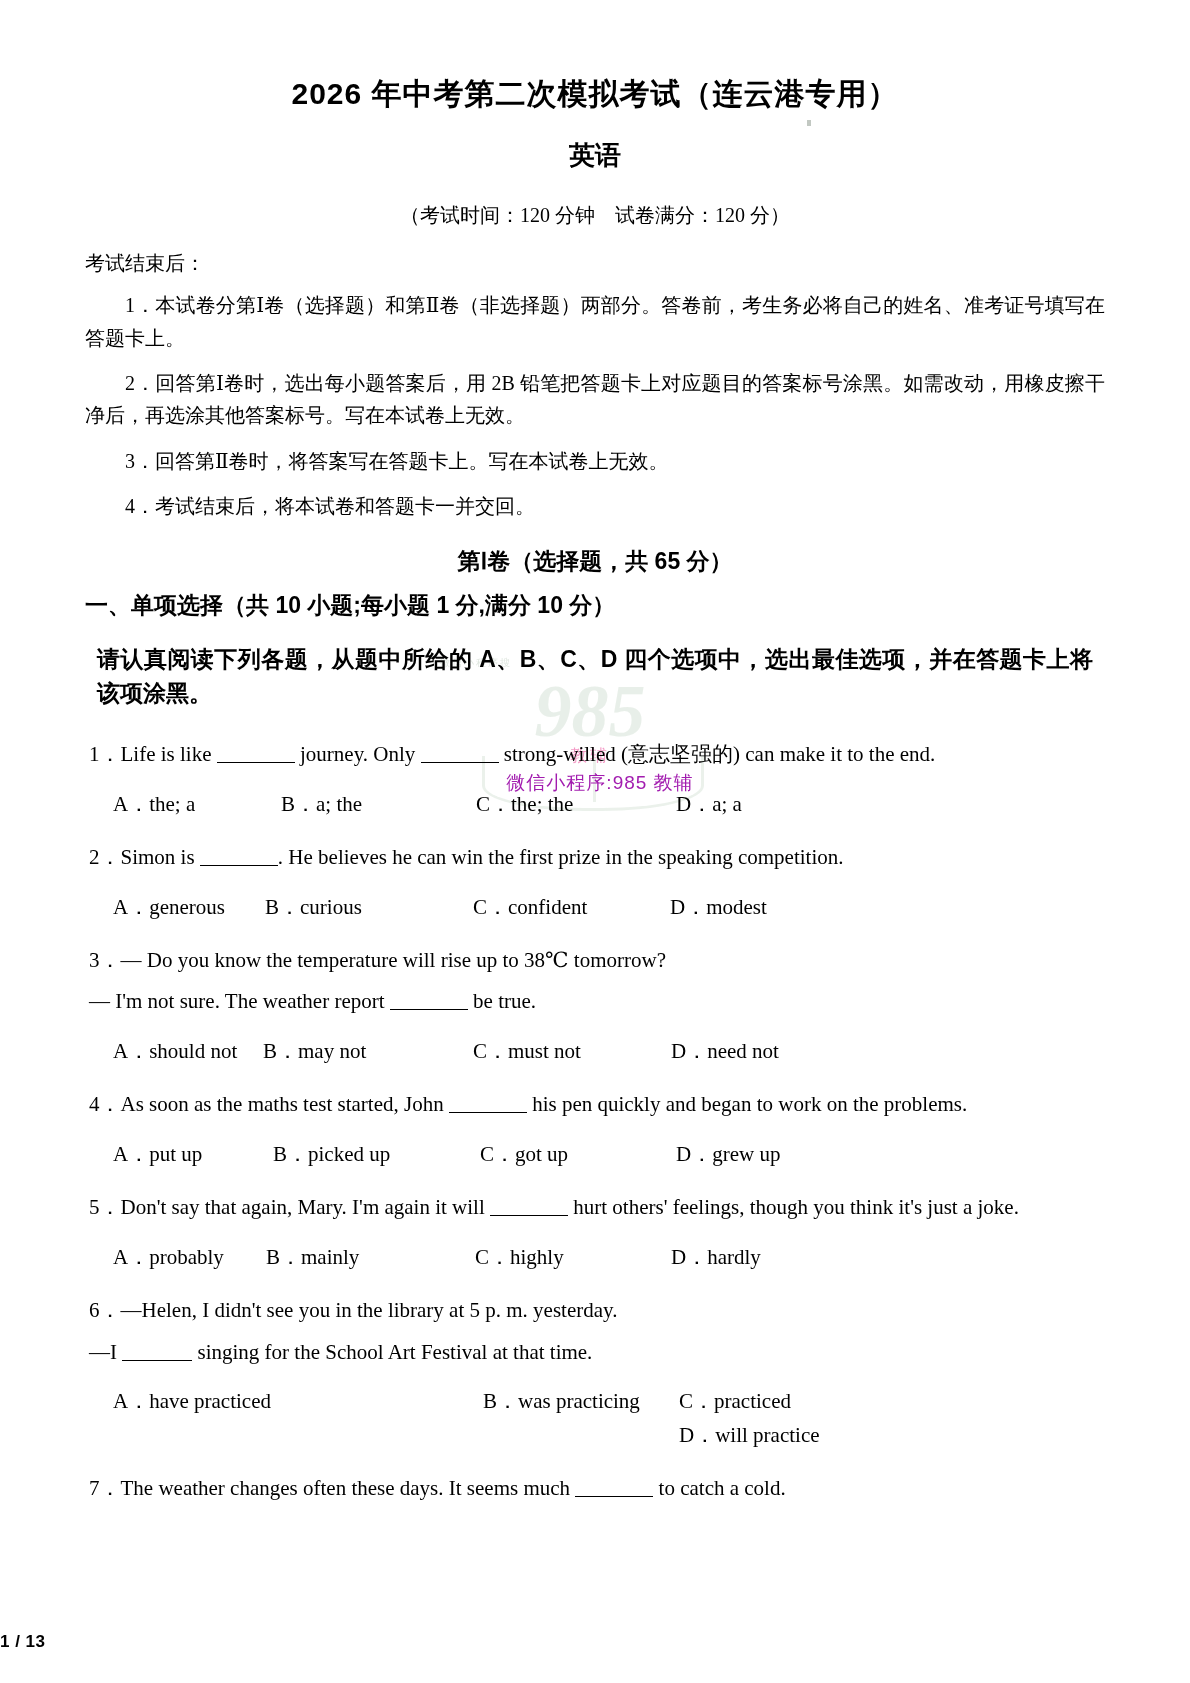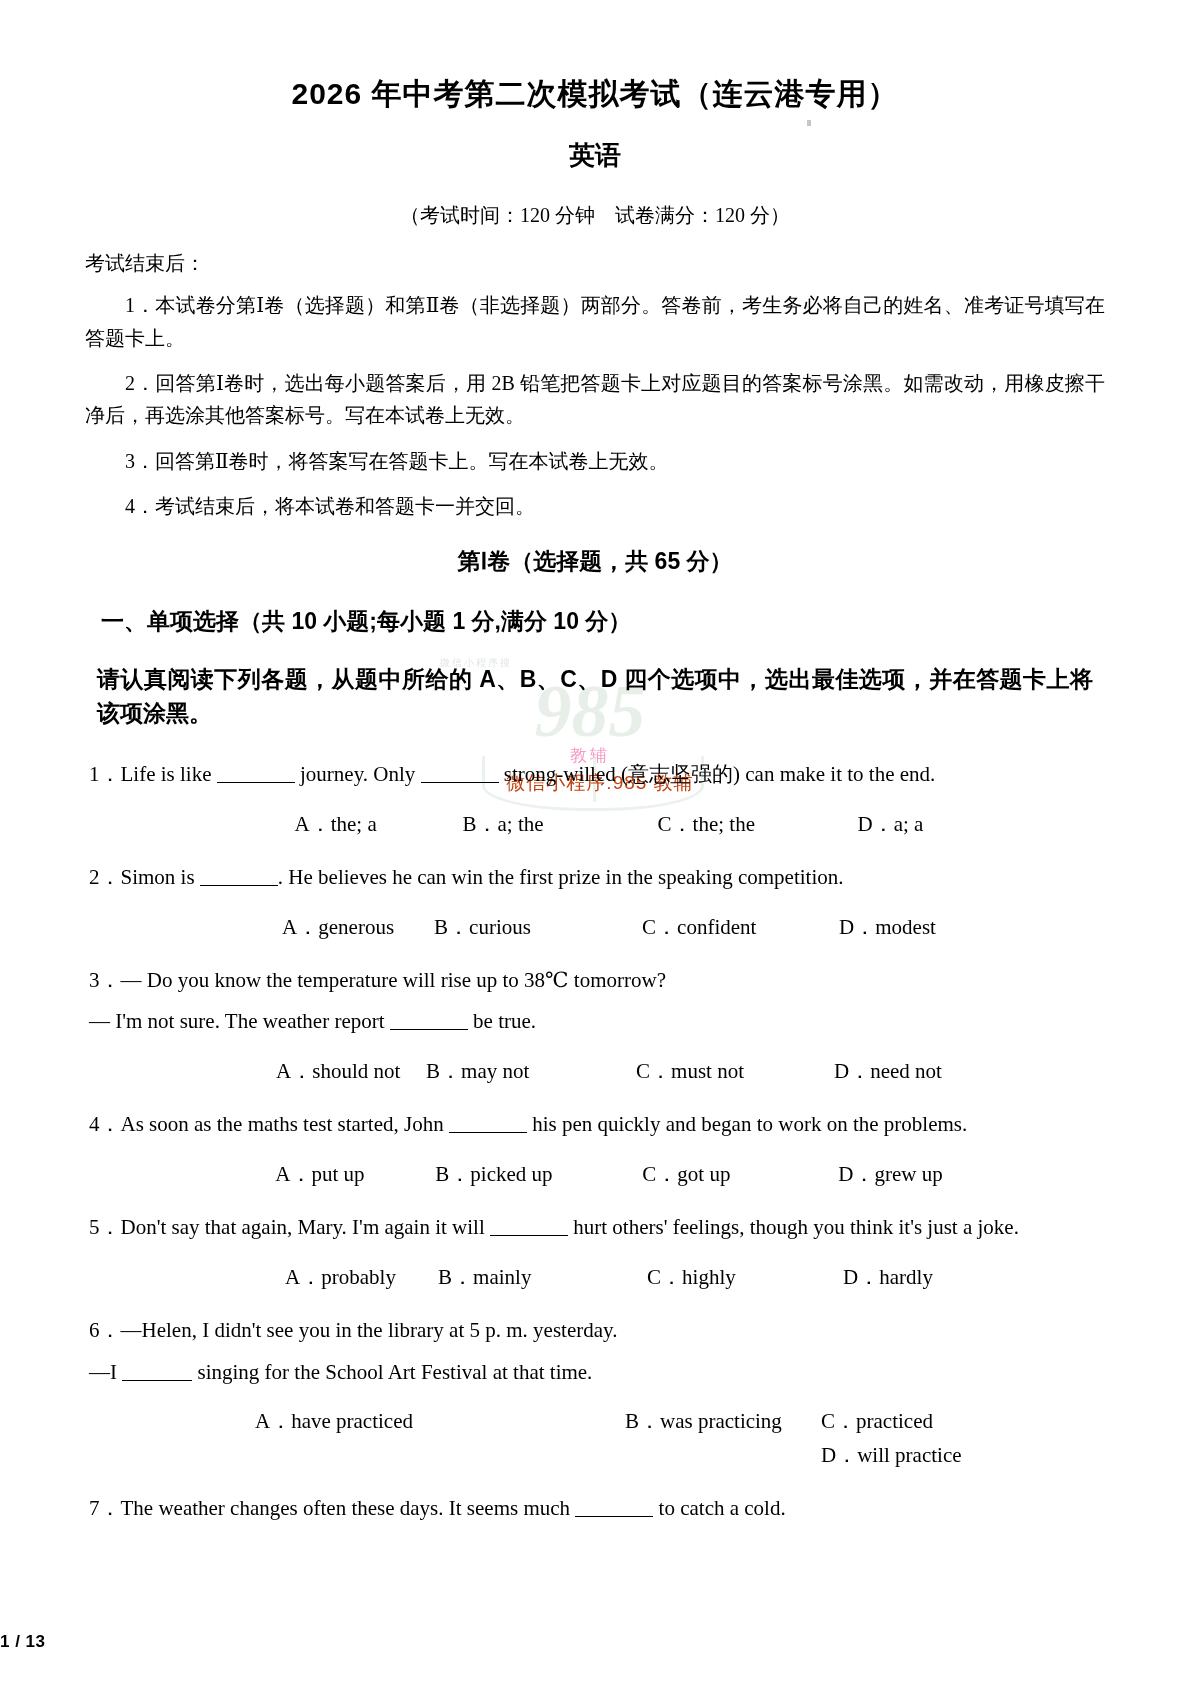--- a/index.html
+++ b/index.html
@@ -92,21 +92,21 @@
   }
   .wm-line2 {
     position: absolute;
     left: 430px;
     top: 770px;
     width: 340px;
     text-align: center;
     font-family: "Liberation Sans", sans-serif;
     font-size: 19px;
     letter-spacing: 1px;
-    color: #c2410c;
+    color: #a21caf;
     z-index: 0;
     pointer-events: none;
   }
 
   .speck {
     position: absolute;
     left: 807px;
     top: 120px;
     width: 4px;
     height: 6px;
@@ -166,21 +166,21 @@
     font-size: 23px;
     font-weight: bold;
     margin: 0;
     padding-top: 24px;
     line-height: 1.3;
   }
   .section-heading {
     font-family: "Liberation Sans", sans-serif;
     font-size: 23px;
     font-weight: bold;
-    margin: 16px;
+    margin: 0;
     padding-top: 14px;
     line-height: 1.35;
   }
   .section-intro {
     font-family: "Liberation Sans", sans-serif;
     font-size: 23px;
     font-weight: bold;
     margin: 12px;
     padding-top: 10px;
     line-height: 1.45;
@@ -206,21 +206,20 @@
   }
   .blank.short { width: 70px; }
 
   .opts {
     font-size: 21px;
     margin: 0;
     padding-top: 10px;
     padding-left: 28px;
     line-height: 1.6;
     display: flex;
-    justify-content: center;
   }
   .opt { display: inline-block; }
 
   
   .opts.w-q1 .opt:nth-child(1) { width: 168px; }
   .opts.w-q1 .opt:nth-child(2) { width: 195px; }
   .opts.w-q1 .opt:nth-child(3) { width: 200px; }
 
   .opts.w-q2 .opt:nth-child(1) { width: 152px; }
   .opts.w-q2 .opt:nth-child(2) { width: 208px; }

